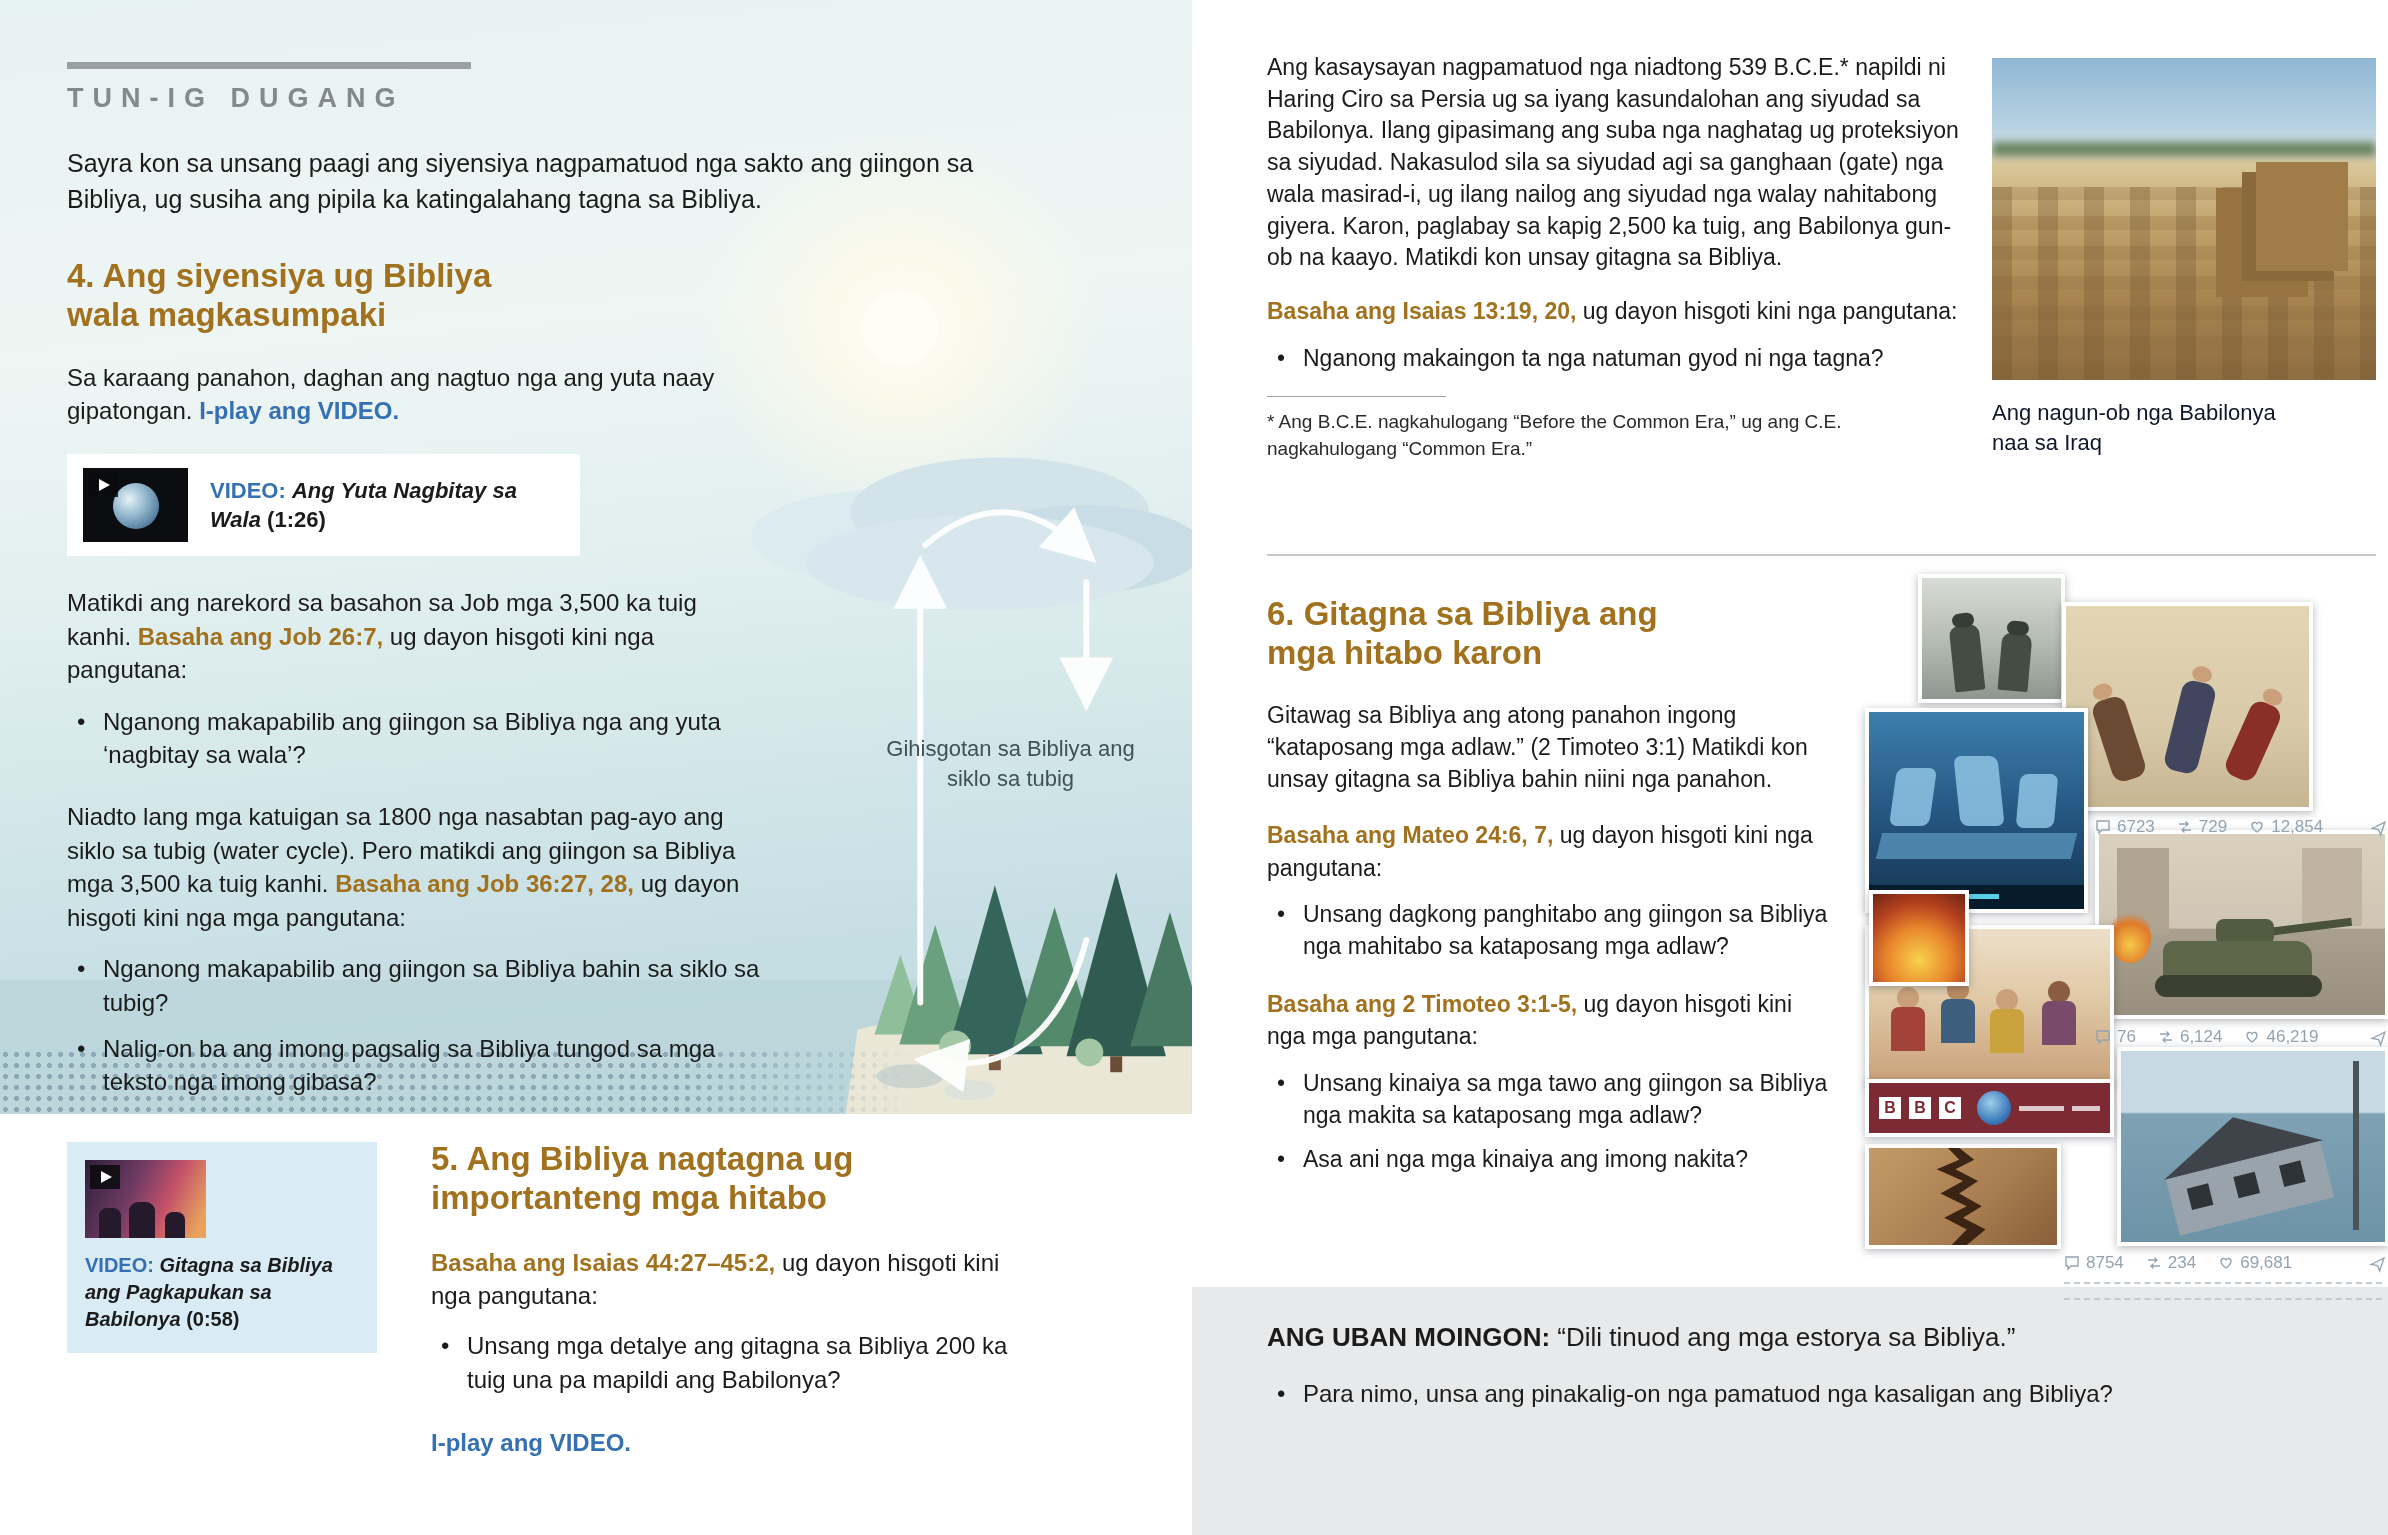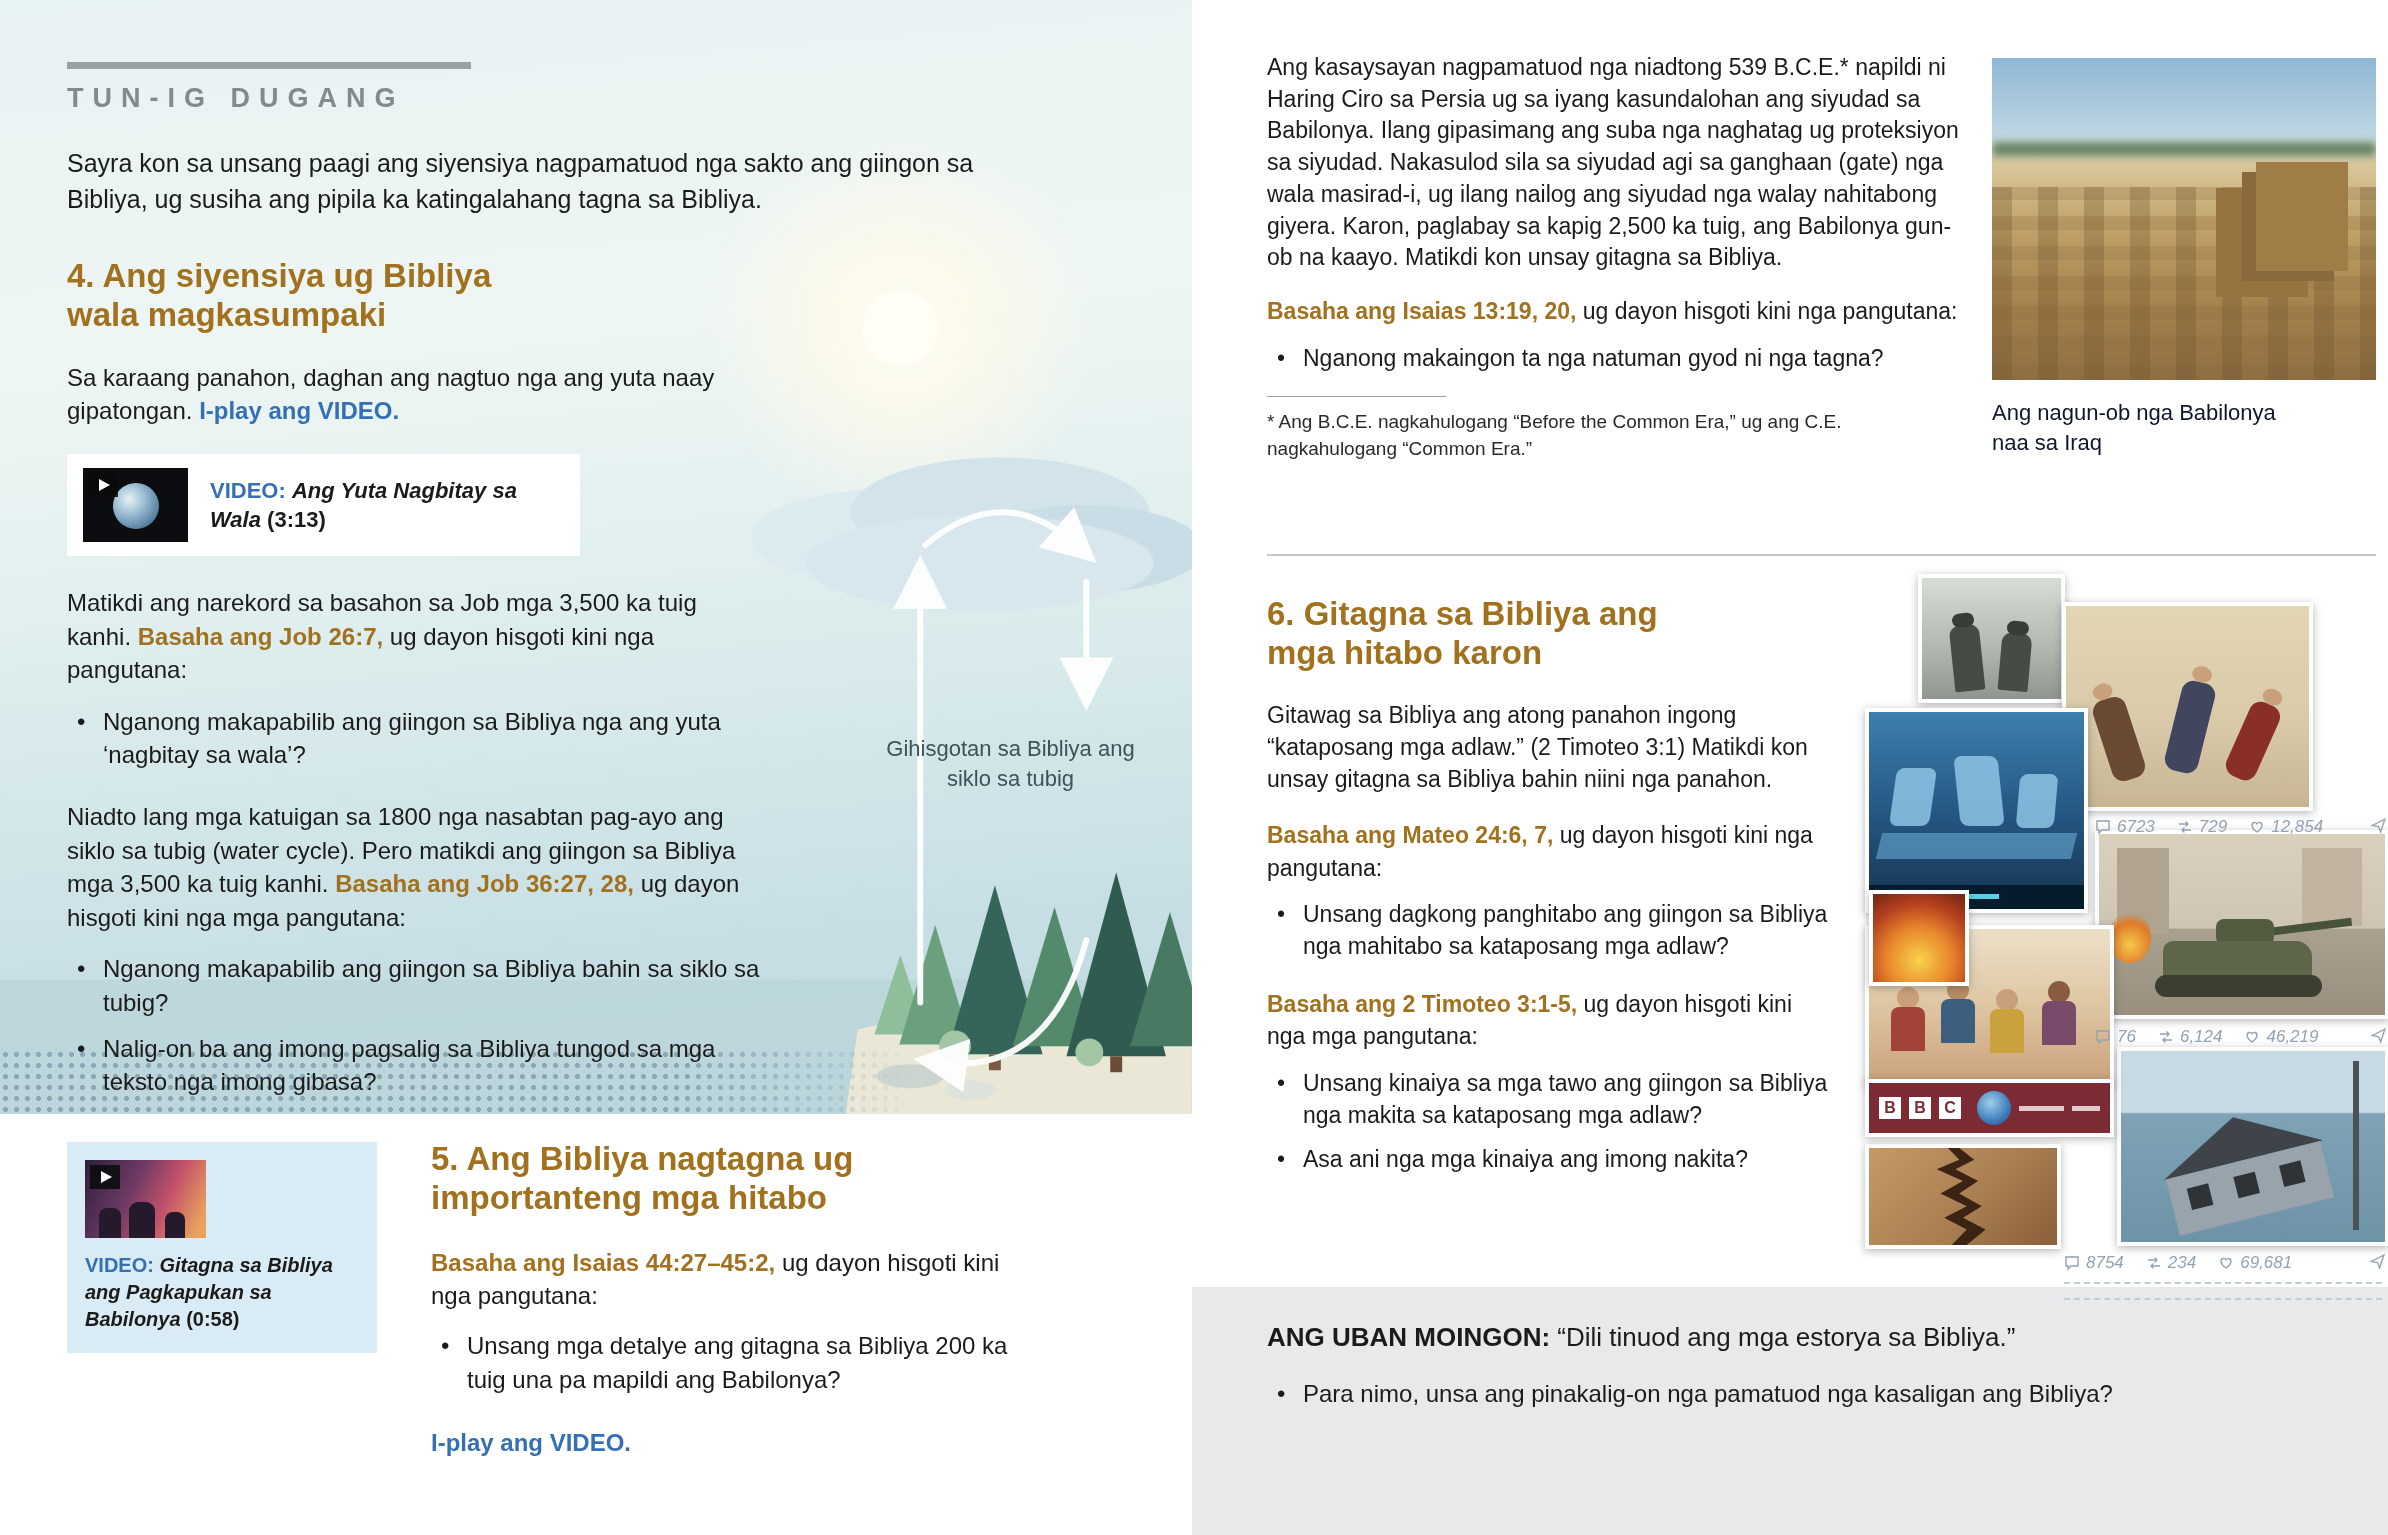--- a/index.html
+++ b/index.html
@@ -177,21 +177,21 @@
   .crack { position:absolute; left:0; top:0; width:100%; height:100%; background:#3b2413;
     clip-path:polygon(48% 0,56% 12%,46% 22%,58% 34%,48% 47%,60% 60%,50% 72%,62% 84%,52% 100%,44% 100%,52% 84%,40% 72%,52% 60%,38% 47%,50% 34%,36% 22%,48% 12%,42% 0); }
   .t-house { left:254px; top:485px; width:272px; height:199px; background:linear-gradient(180deg,#c7d9e2 0%,#c7d9e2 32%,#7fa3b5 33%,#6d93a6 100%); z-index:2; }
   .house { position:absolute; left:44px; bottom:26px; width:159px; height:100px; transform:rotate(-14deg); }
   .roof { width:0; height:0; margin-left:-2px; border-left:82px solid transparent; border-right:82px solid transparent; border-bottom:44px solid #3f444b; }
   .housebody { width:159px; height:58px; background:#98a3ab; position:relative; }
   .win { position:absolute; top:14px; width:22px; height:22px; background:#2e3338; }
   .w1 { left:18px; } .w2 { left:66px; } .w3 { left:113px; }
   .pole { position:absolute; right:26px; top:10px; width:6px; height:169px; background:#4b5258; }
 
-  .stat-row { position:absolute; display:flex; align-items:flex-start; color:#93a3b2; font-size:17px; z-index:5;font-style:italic; }
+  .stat-row { position:absolute; display:flex; align-items:flex-end; color:#93a3b2; font-size:17px; z-index:5; }
   .stat { display:flex; align-items:center; gap:6px; margin-right:22px; }
   .stat svg { display:block; }
   .share { margin-left:auto; }
   .sr1 { left:232px; top:255px; width:292px; }
   .sr2 { left:232px; top:465px; width:292px; }
   .sr3 { left:201px; top:691px; width:322px; }
   .dash-line { position:absolute; border-top:2px dashed #c3cbd2; width:318px; left:201px; z-index:5; }
   .dl1 { top:720px; } .dl2 { top:736px; }
 
   
@@ -265,21 +265,21 @@
 
       <p class="body-p p1"><span>Sa karaang panahon, daghan ang nagtuo nga ang yuta naay gipatongan. </span><a class="blue-link">I-play ang VIDEO.</a></p>
 
       <div class="video-card1">
         <div class="thumb thumb1">
           <div class="earth"></div>
           <div class="play-badge">
               <span class="play-tri"></span>
             </div>
         </div>
-        <p class="vtext1"><span class="vlabel">VIDEO:</span> <i class="vtitle">Ang Yuta Nagbitay sa Wala</i> <b>(3:13)</b></p>
+        <p class="vtext1"><span class="vlabel">VIDEO:</span> <i class="vtitle">Ang Yuta Nagbitay sa Wala</i> <b>(1:26)</b></p>
       </div>
 
       <p class="body-p p2"><span>Matikdi ang narekord sa basahon sa Job mga 3,500 ka tuig kanhi. </span><a class="gold-ref">Basaha ang Job 26:7,</a><span> ug dayon hisgoti kini nga pangutana:</span></p>
 
       <p class="bul b-mb-lg">Nganong makapabilib ang giingon sa Bibliya nga ang yuta ‘nagbitay sa wala’?</p>
 
       <p class="body-p p3"><span>Niadto lang mga katuigan sa 1800 nga nasabtan pag-ayo ang siklo sa tubig (water cycle). Pero matikdi ang giingon sa Bibliya mga 3,500 ka tuig kanhi. </span><a class="gold-ref">Basaha ang Job 36:27, 28,</a><span> ug dayon hisgoti kini nga mga pangutana:</span></p>
 
       <p class="bul b-mb-sm">Nganong makapabilib ang giingon sa Bibliya bahin sa siklo sa tubig?</p>
       <p class="bul b-last">Nalig-on ba ang imong pagsalig sa Bibliya tungod sa mga teksto nga imong gibasa?</p>

